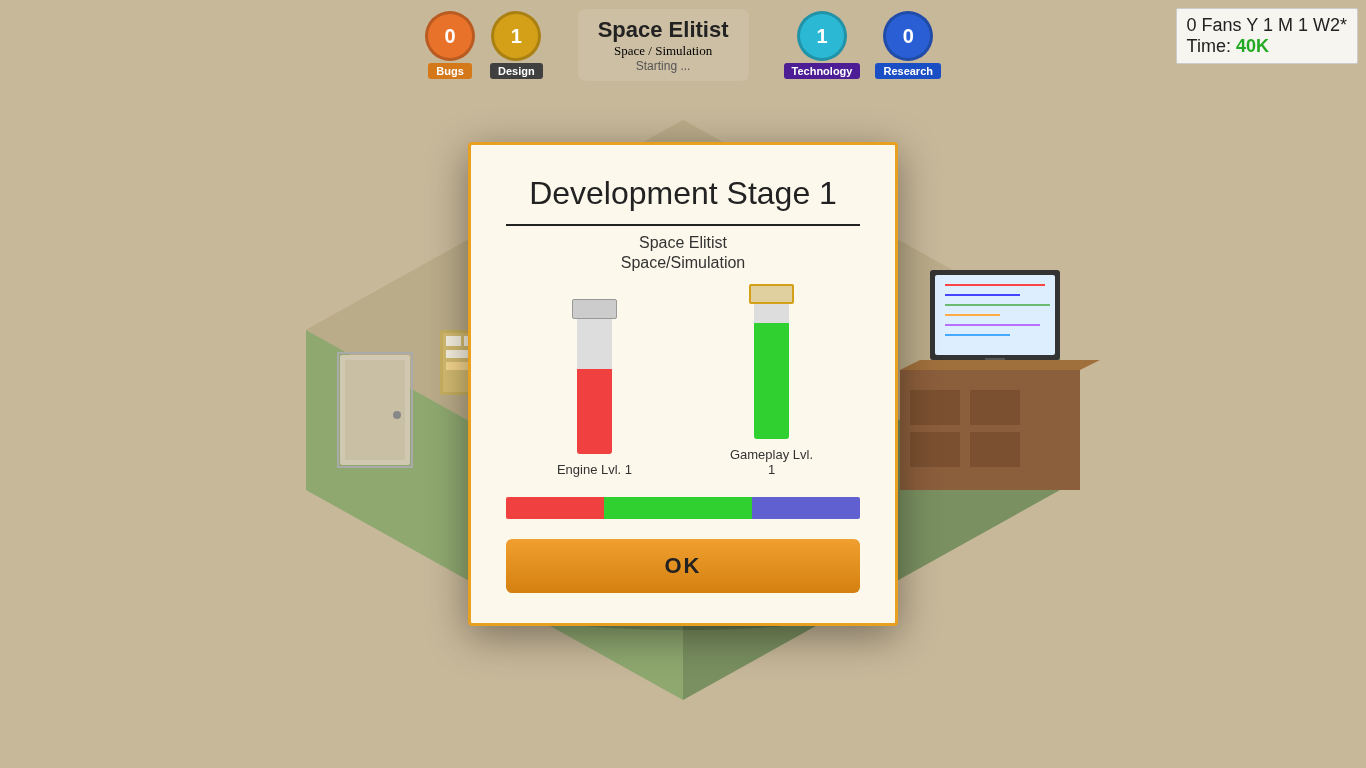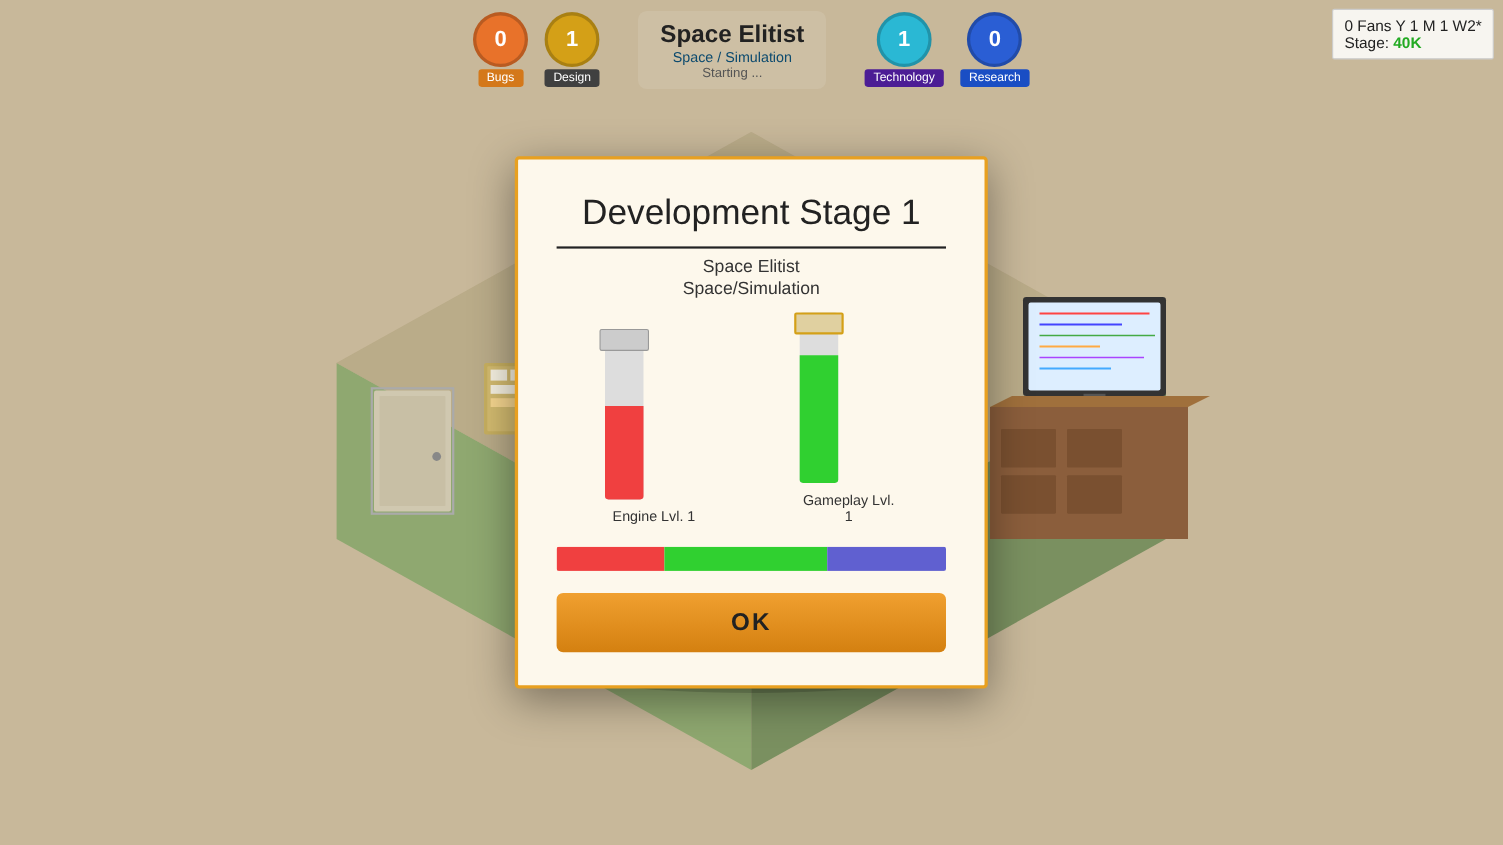--- a/index.html
+++ b/index.html
@@ -54,21 +54,21 @@
       border: 3px solid rgba(0,0,0,0.2);
     }
 
     .hud-circle.orange { background: #e8722a; }
     .hud-circle.gold { background: #d4a017; }
     .hud-circle.cyan { background: #2ab8d4; }
     .hud-circle.blue { background: #2a5ed4; }
 
     .hud-label {
       font-size: 11px;
-      font-weight: normal;
+      font-weight: bold;
       padding: 2px 8px;
       border-radius: 3px;
       color: white;
     }
 
     .hud-label.orange-bg { background: #d4781a; }
     .hud-label.gold-bg { background: #404040; }
     .hud-label.cyan-bg { background: #4c1d95; }
     .hud-label.blue-bg { background: #1a4ec4; }
 
@@ -83,37 +83,38 @@
     }
 
     .hud-title {
       font-size: 22px;
       font-weight: bold;
       color: #222;
     }
 
     .hud-subtitle {
       font-size: 13px;
-      color: #0c4a6e;
+      color: #000000;
+      font-family: Liberation Serif, serif;
     }
 
     .hud-status {
       font-size: 12px;
       color: #555;
     }
 
     
     .stats-box {
       position: absolute;
       top: 8px;
       right: 8px;
       background: rgba(255,255,255,0.85);
       border: 1px solid #ccc;
       padding: 6px 10px;
-      font-size: 14px;
+      font-size: 18px;
       color: #222;
       z-index: 100;
       border-radius: 2px;
       margin-left: 20px;
     }
 
     .stats-cash {
       color: #22aa22;
       font-weight: bold;
     }
@@ -166,20 +167,21 @@
       display: flex;
       justify-content: space-around;
       align-items: flex-end;
       margin-bottom: 20px;
       height: 180px;
     }
 
     .slider-item {
       display: flex;
       flex-direction: column;
+      align-items: center;
       gap: 8px;
       width: 90px;
     }
 
     .slider-track {
       width: 35px;
       height: 155px;
       background: #ddd;
       border-radius: 3px;
       position: relative;
@@ -351,21 +353,21 @@
 
   <div class="hud-badge" style="margin-left:15px;">
     <div class="hud-circle blue">0</div>
     <div class="hud-label blue-bg">Research</div>
   </div>
 </div>
 
 <div class="stats-box">
   <div>0 Fans Y 1 M 1 W2*</div>
   <div>
-    <span>Stage:</span>
+    <span>Time:</span>
     <span class="stats-cash">40K</span>
   </div>
 </div>
 
 <div class="modal-overlay">
   <div class="modal">
     
     <div class="modal-title">Development Stage 1</div>
     <div class="modal-game-name">Space Elitist</div>
     <div class="modal-genre">Space/Simulation</div>

